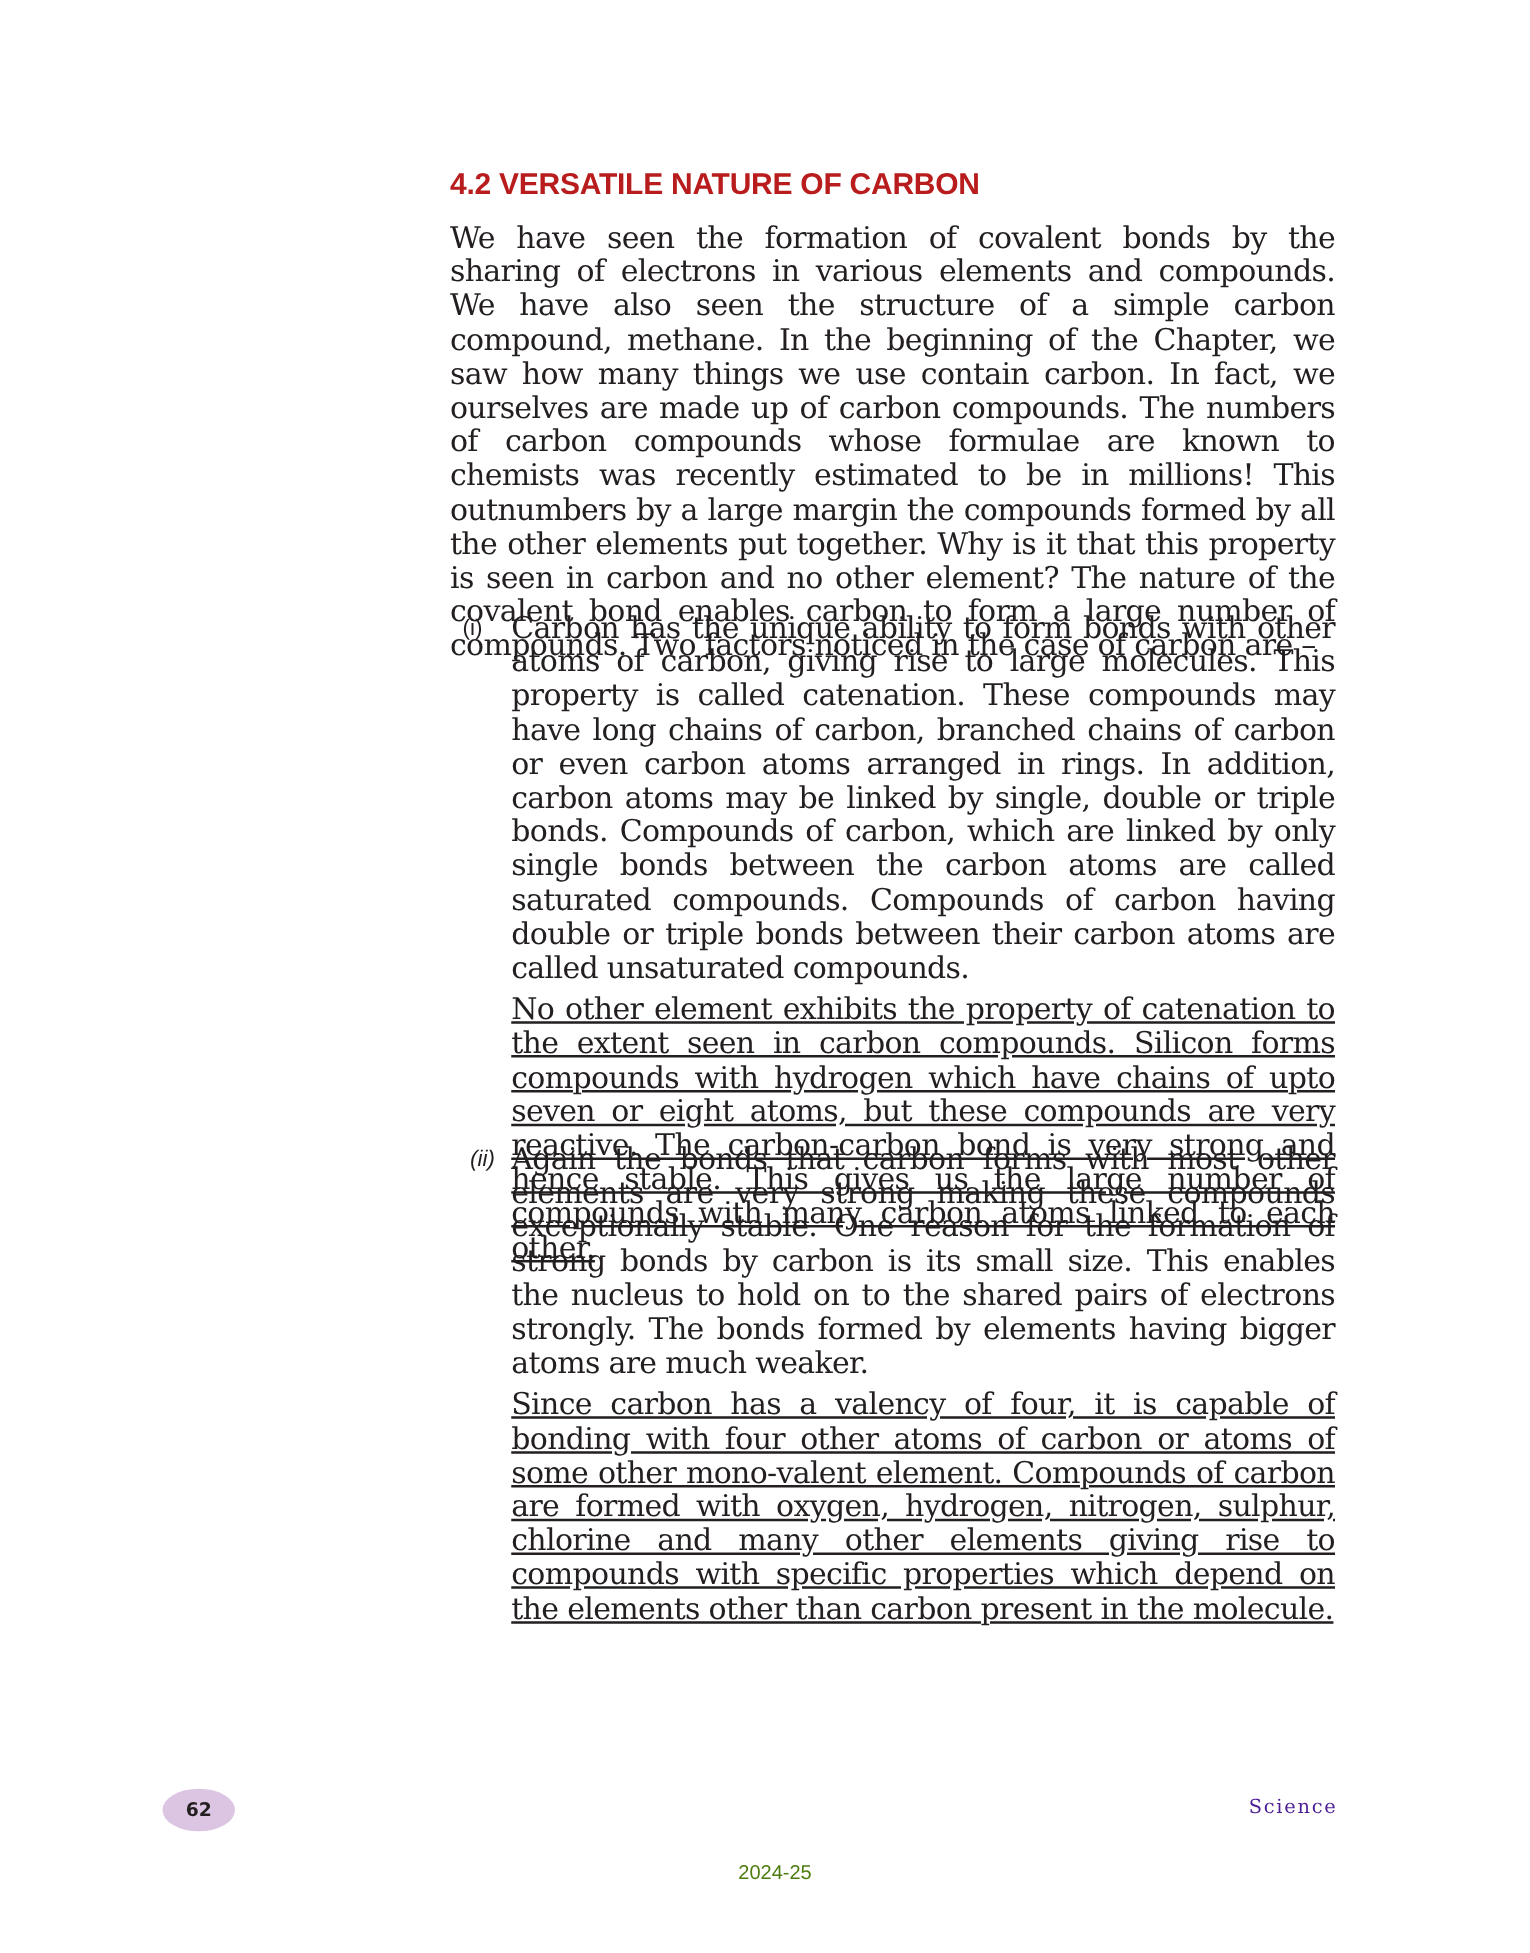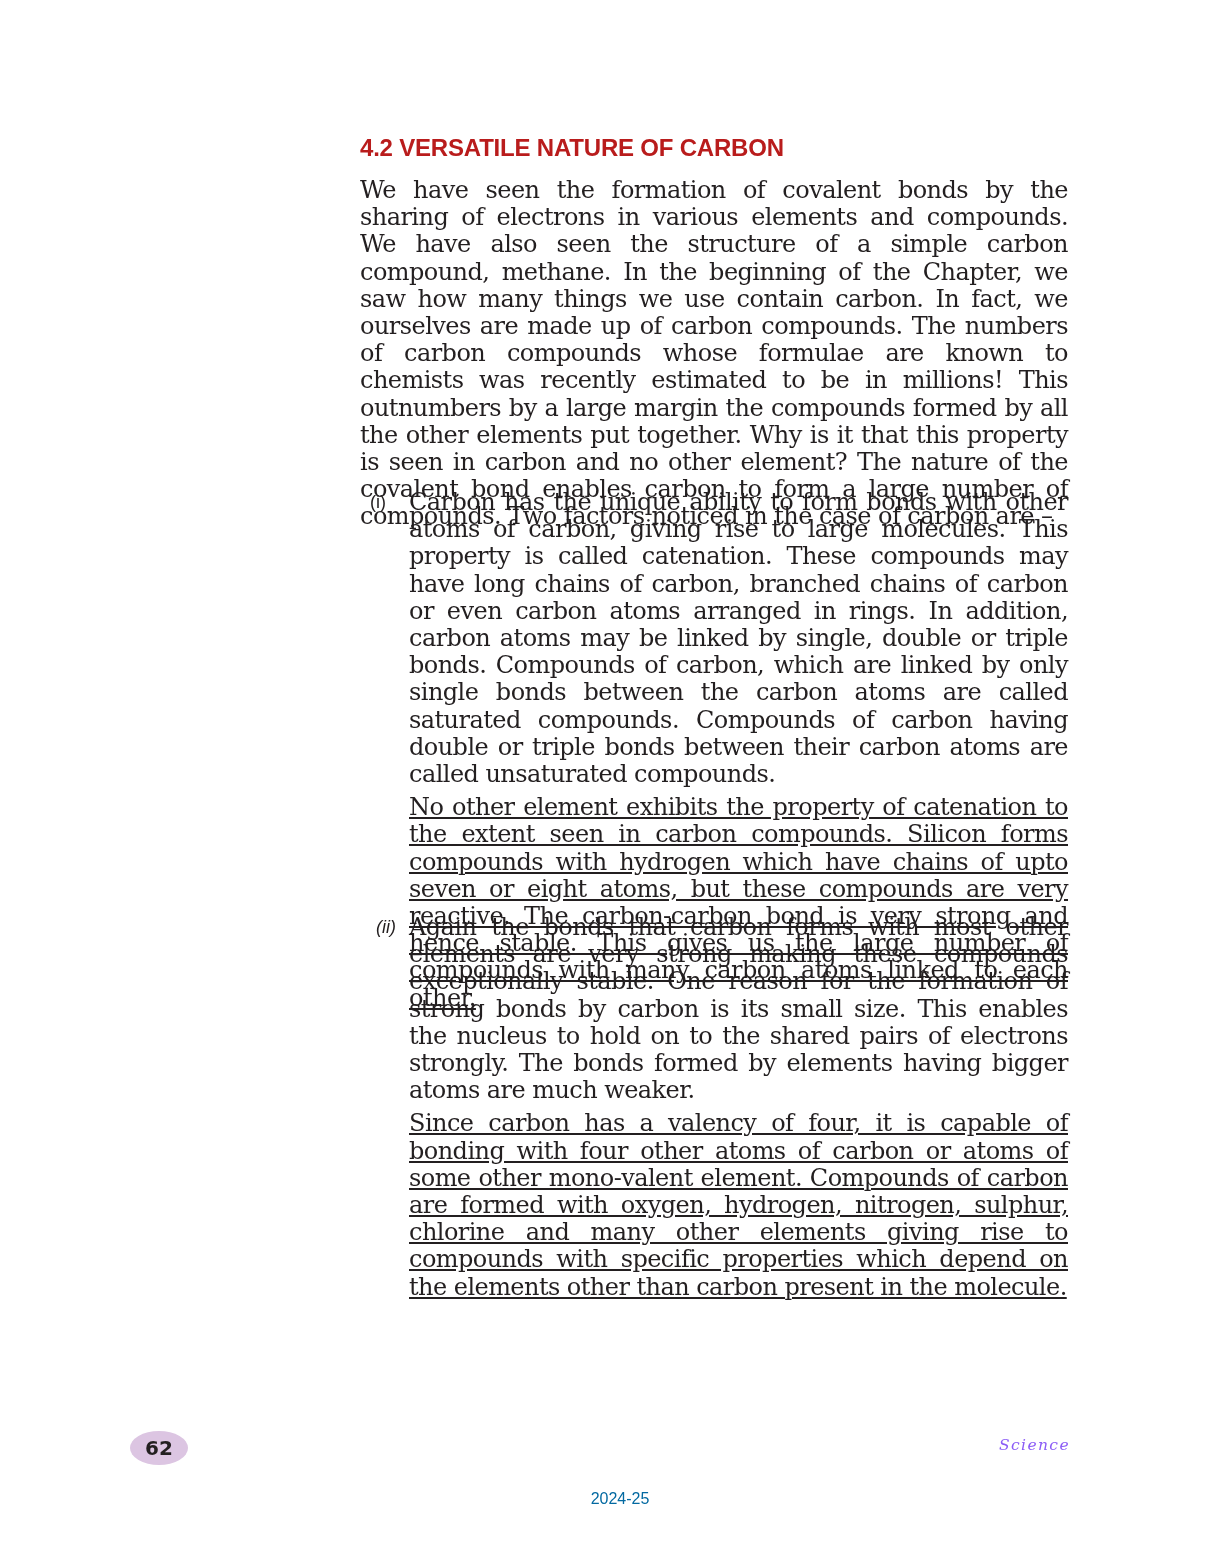--- a/index.html
+++ b/index.html
@@ -76,44 +76,43 @@
       top: 1431px;
       width: 58px;
       height: 34px;
       border-radius: 50%;
       background: #dcc5e2;
       display: flex;
       align-items: center;
       justify-content: center;
       font-family: "DejaVu Sans", sans-serif;
       font-weight: bold;
-      font-size: 20px;
+      font-size: 15px;
       color: #231f20;
     }
     .footer-subject {
       position: absolute;
       left: 990px;
       top: 1436px;
       width: 80px;
       text-align: right;
       font-family: "DejaVu Serif", serif;
       font-size: 15.5px;
       letter-spacing: 1.4px;
-      color: #8b5cf6;
-      font-style: italic;
+      color: #4c1d95;
     }
     .footer-year {
       position: absolute;
       left: 560px;
       top: 1490px;
       width: 120px;
       text-align: center;
       font-family: "Liberation Sans", sans-serif;
       font-size: 16px;
-      color: #0369a1;
+      color: #4d7c0f;
     }
   </style>
 </head>
 <body>
 
 <h2 class="heading">4.2 VERSATILE NATURE OF CARBON</h2>
 
 <p class="body-text intro">We have seen the formation of covalent bonds by the sharing of electrons in various elements and compounds. We have also seen the structure of a simple carbon compound, methane. In the beginning of the Chapter, we saw how many things we use contain carbon. In fact, we ourselves are made up of carbon compounds. The numbers of carbon compounds whose formulae are known to chemists was recently estimated to be in millions! This outnumbers by a large margin the compounds formed by all the other elements put together. Why is it that this property is seen in carbon and no other element? The nature of the covalent bond enables carbon to form a large number of compounds. Two factors noticed in the case of carbon are –</p>
 
 <div class="list-item item-i">

